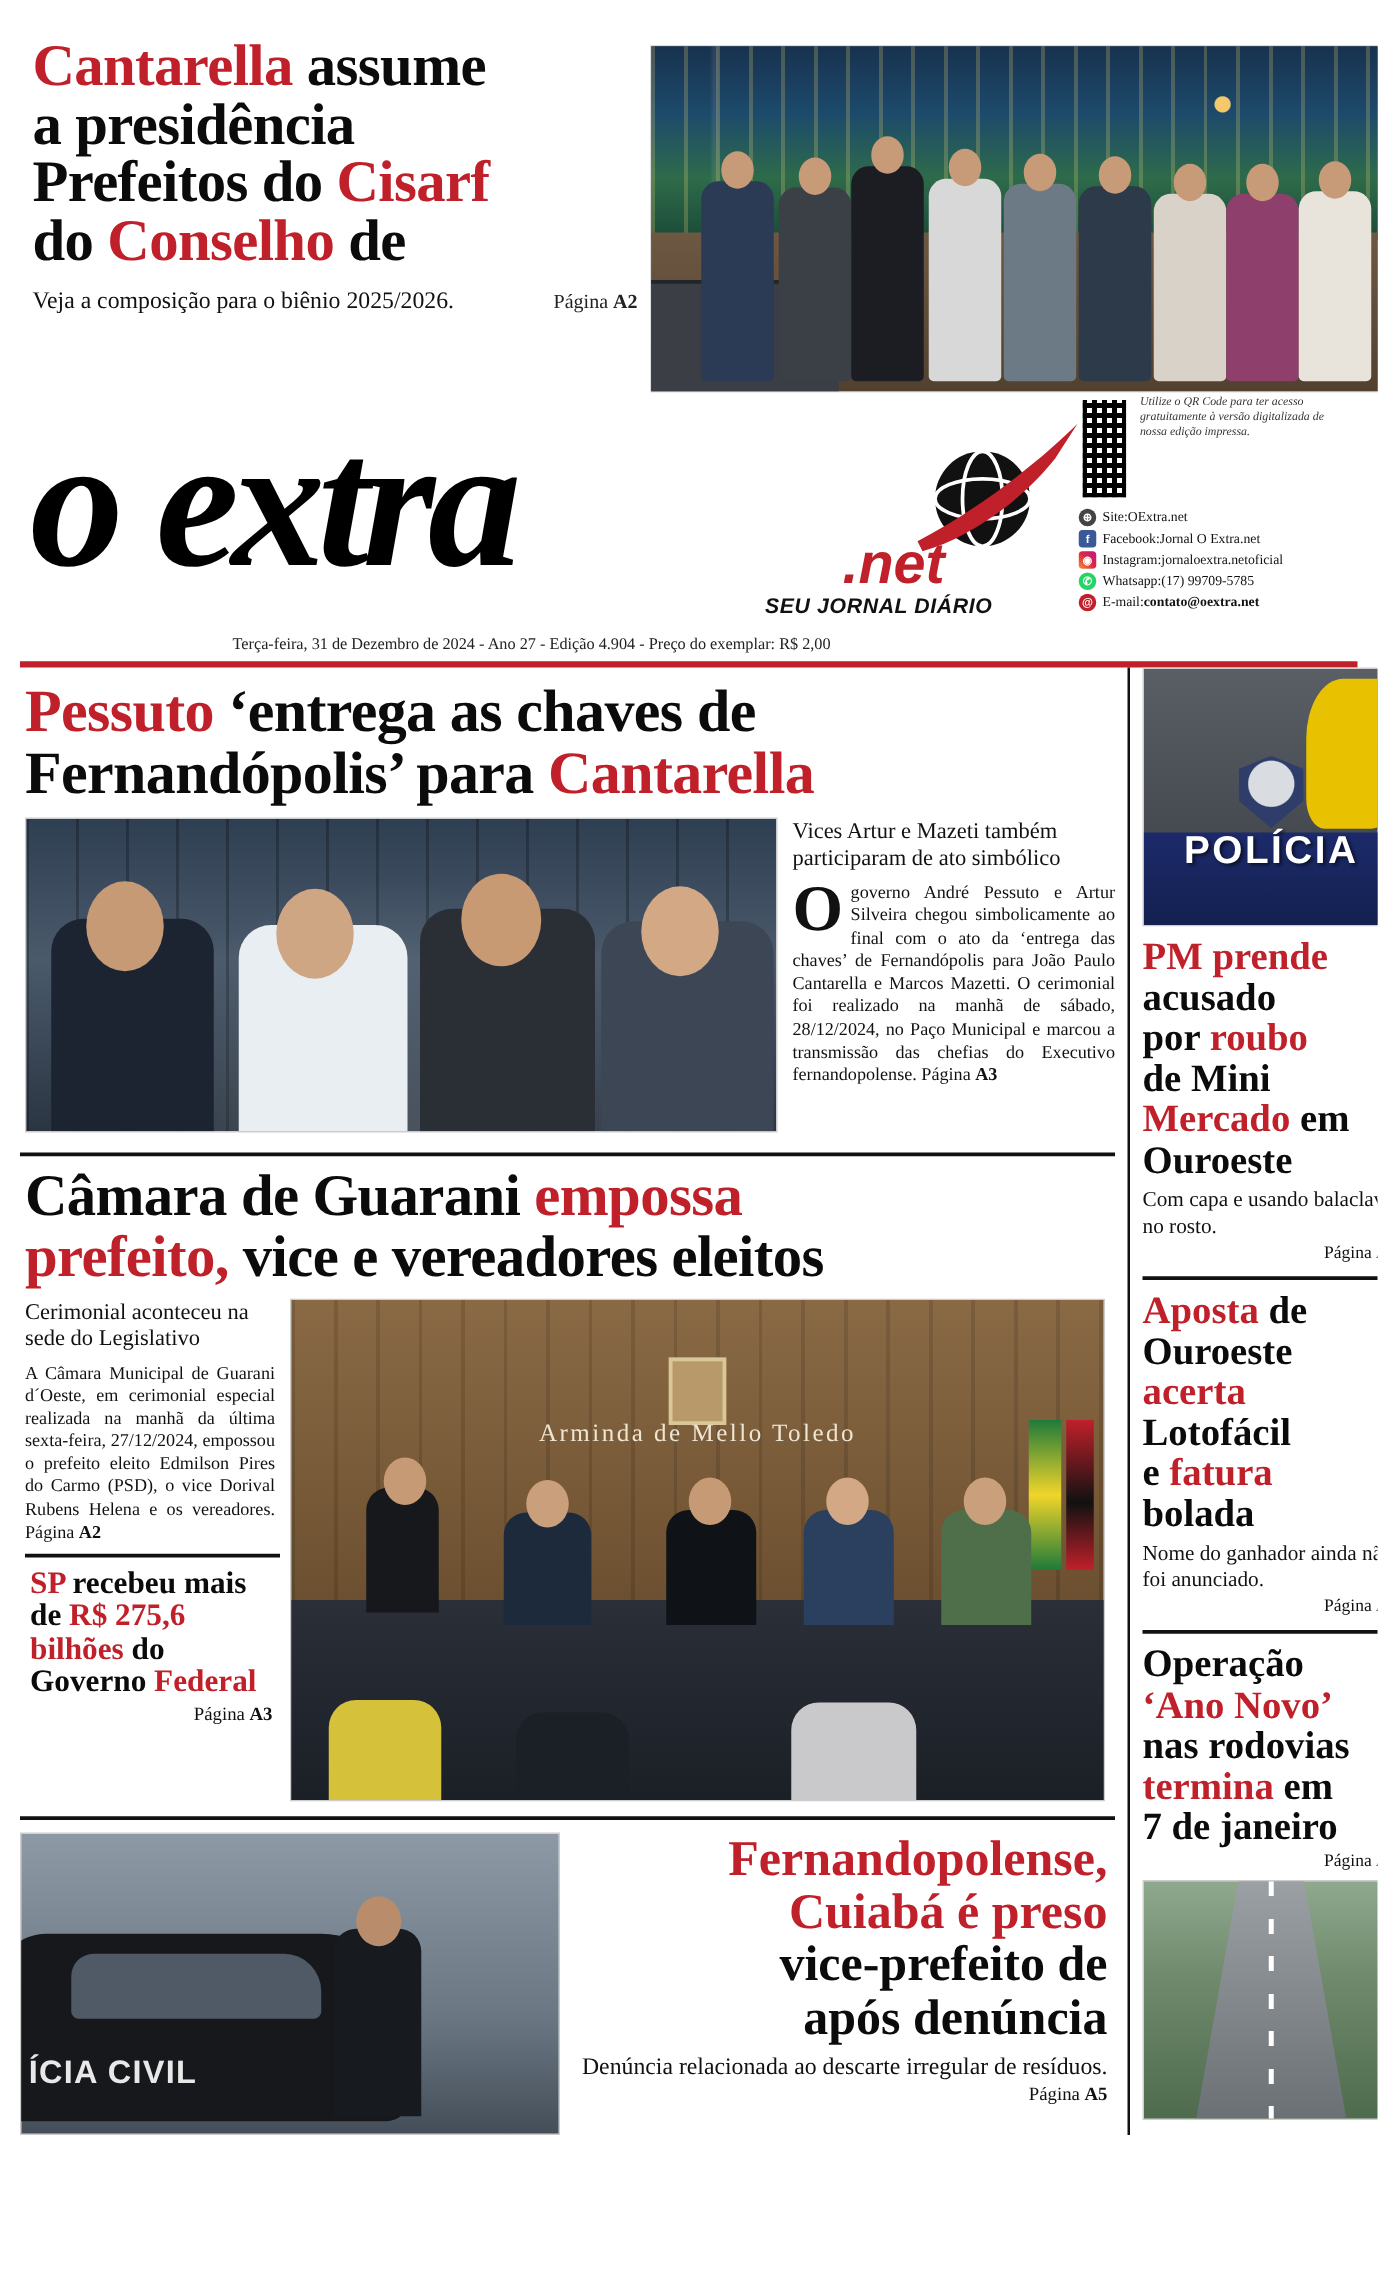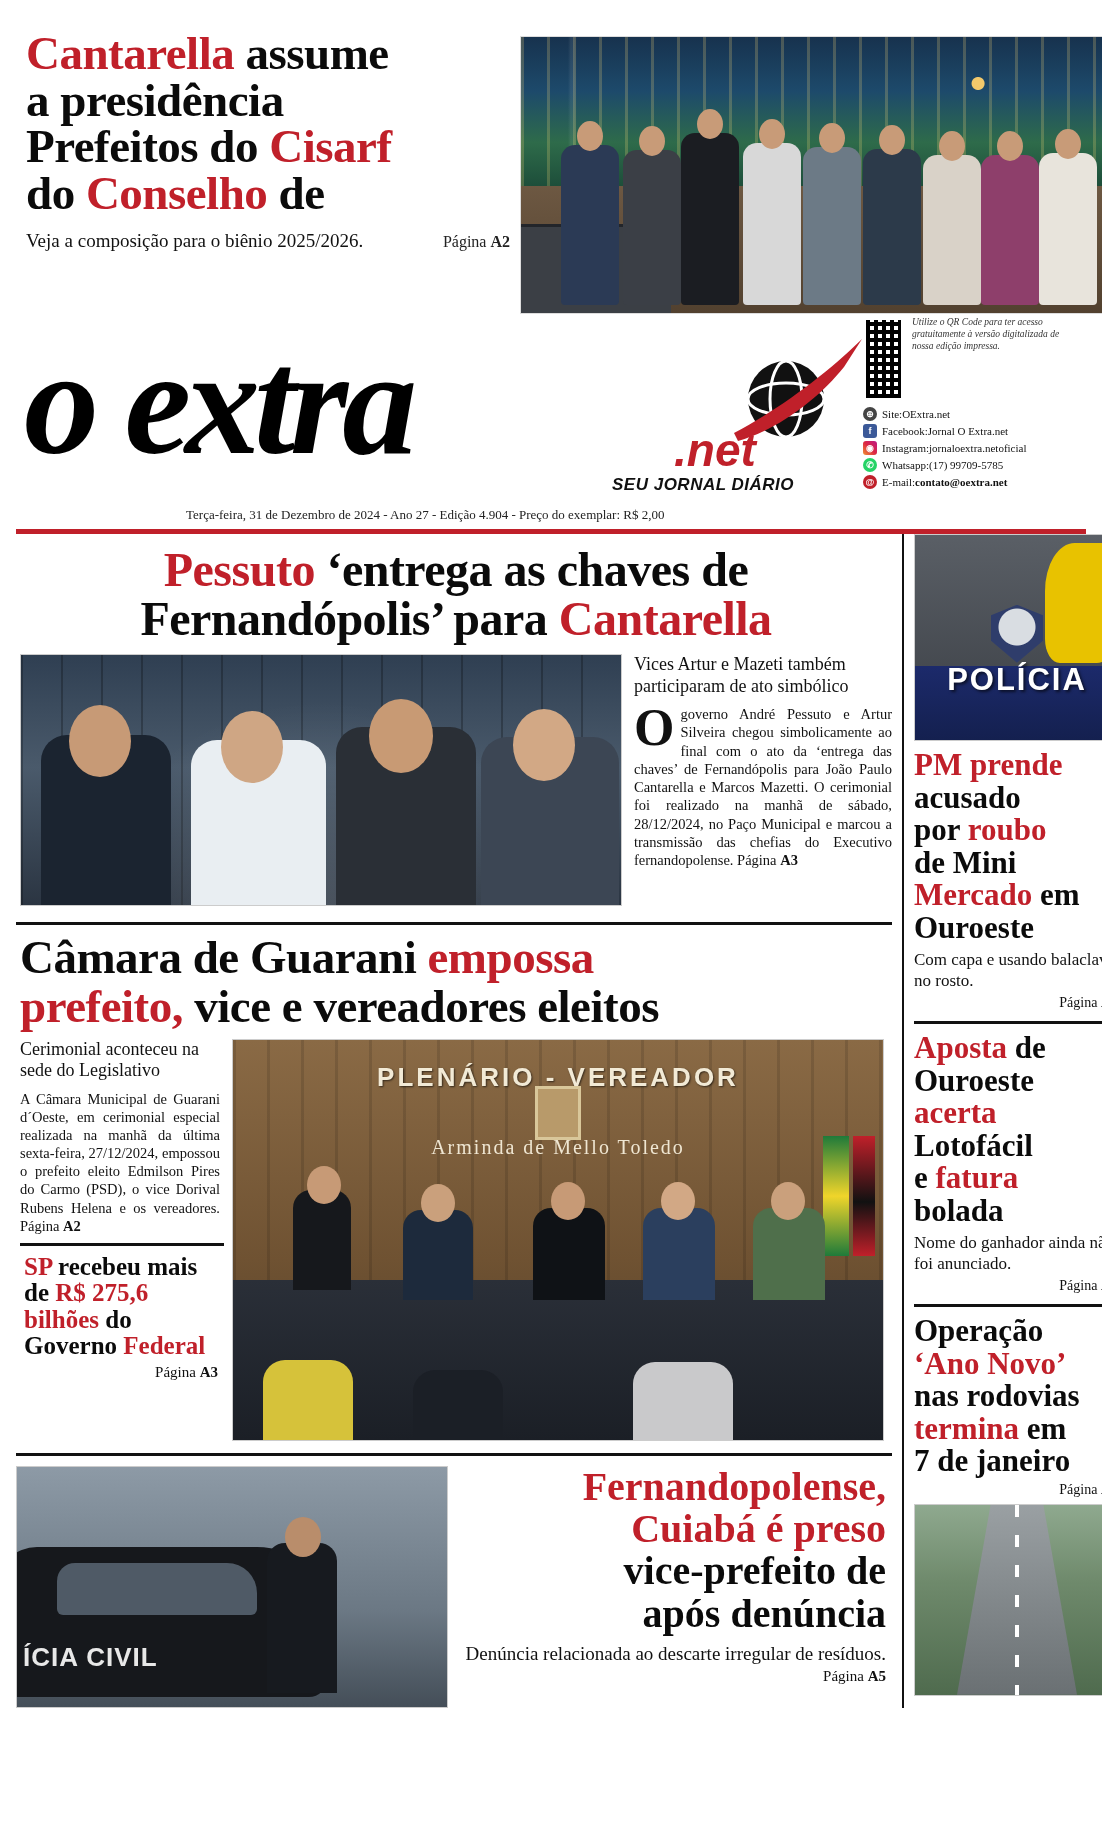--- a/index.html
+++ b/index.html
@@ -74,21 +74,21 @@
 
   .rule-red{height:5px;background:#c0202a;margin:0;}
 
   
   .body-grid{display:flex;width:1102px;}
   .col-main{width:888px;border-right:2px solid #111;box-sizing:border-box;padding-right:10px;}
   .col-side{width:214px;box-sizing:border-box;padding-left:10px;}
 
   
   .lead-head{font-family:"Liberation Serif",serif;font-weight:bold;font-size:48px;line-height:1.02;
-    padding:12px 0 6px 4px;letter-spacing:-0.5px;text-align:center;}
+    padding:12px 0 6px 4px;letter-spacing:-0.5px;}
   .lead-head div{white-space:nowrap;}
   .lead-row{display:flex;gap:12px;padding:4px 0 10px 4px;}
   .lead-photo{width:600px;height:250px;position:relative;overflow:hidden;border:1px solid #ccc;
      background:linear-gradient(180deg,#2f3f52 0%,#4a5a6b 45%,#2b3542 100%);}
   .lead-photo .bg{position:absolute;inset:0;
      background:
        radial-gradient(ellipse at 50% 120%, rgba(255,255,255,.18), transparent 60%),
        repeating-linear-gradient(90deg, rgba(0,0,0,.25) 0 2px, transparent 2px 40px);}
   .lead-text{flex:1;font-family:"Liberation Serif",serif;}
   .lead-kicker{font-size:18px;line-height:1.2;margin-bottom:8px;}
@@ -324,21 +324,20 @@
                 </div>
               <div class="sp-pag">
                 <span>Página</span>
                 <b>A3</b>
               </div>
             </div>
           </div>
 
           <div class="g-photo">
             <div class="wall"></div>
-            <div class="g-plaque">PLENÁRIO - VEREADOR</div>
             <div class="g-portrait"></div>
             <div class="g-plaque2">Arminda de Mello Toledo</div>
             <div class="g-flag"></div>
             <div class="g-flag2"></div>
             <div class="g-table"></div>
             <div style="position:absolute;left:60px;bottom:150px;width:58px;height:100px;background:#16181c;border-radius:18px 18px 0 0;"></div>
             <div style="position:absolute;left:74px;bottom:236px;width:34px;height:38px;border-radius:50%;background:#c79a76;"></div>
             <div style="position:absolute;left:170px;bottom:140px;width:70px;height:90px;background:#1d2a3c;border-radius:18px 18px 0 0;"></div>
             <div style="position:absolute;left:188px;bottom:218px;width:34px;height:38px;border-radius:50%;background:#caa07c;"></div>
             <div style="position:absolute;left:300px;bottom:140px;width:72px;height:92px;background:#0f1216;border-radius:18px 18px 0 0;"></div>

